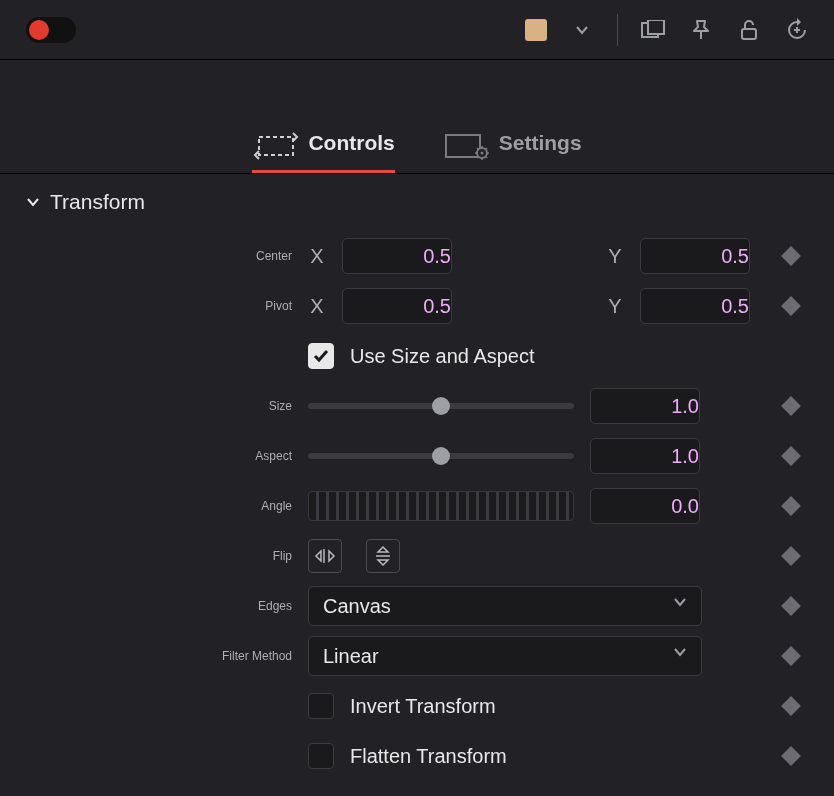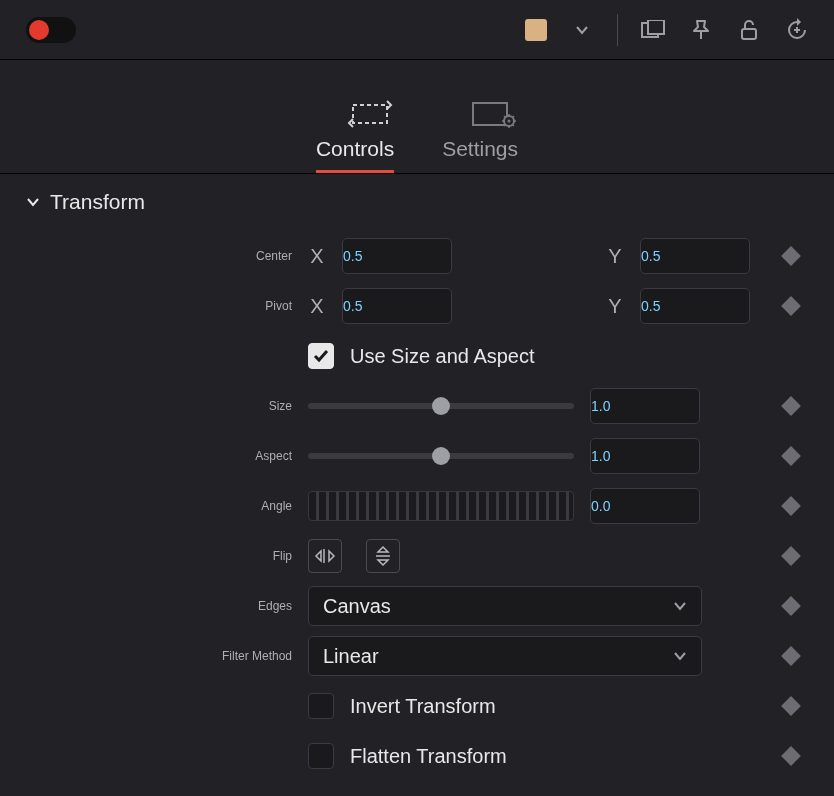--- a/index.html
+++ b/index.html
@@ -42,24 +42,25 @@
     .icon-btn { width: 26px; height: 26px; color: #9e9ea5; cursor: pointer; display: flex; align-items: center; justify-content: center; }
     .vdiv { width: 1px; height: 32px; background: #4a4a50; }
     
     .tabs {
       height: 114px;
       border-bottom: 1px solid #000;
       display: flex; justify-content: center; align-items: flex-end;
       gap: 48px;
     }
     .tab {
-      display: flex; flex-direction: column; align-items: flex-end;
+      display: flex; align-items: flex-start;
       gap: 8px; padding-bottom: 12px; cursor: pointer;
       color: #9e9ea5;
       position: relative;
+      font-weight: bold;
     }
     .tab.active { color: #e8e8e8; }
     .tab.active::after {
       content: ""; position: absolute; bottom: 0; left: 0; right: 0;
       height: 3px; background: #e64b3d;
     }
     .tab .tablabel { font-size: 21px; }
     .tab-icon { width: 48px; height: 30px; display: flex; align-items: center; justify-content: center; }
     
     .main { padding: 16px 26px 16px 26px; }
@@ -79,22 +80,22 @@
     }
     .label {
       text-align: right; padding-right: 16px;
       color: #aeaeb5; font-size: 12px;
     }
     .control-cell { display: flex; align-items: center; gap: 16px; }
     .xy-label { color: #aeaeb5; font-size: 20px; width: 18px; text-align: center; }
     .numbox {
       width: 110px; height: 36px;
       background: #1a1a1d; border: 1px solid #3a3a40; border-radius: 5px;
-      color: #7dd3fc; font-size: 14px;
-      display: flex; align-items: center; justify-content: flex-start;
+      color: #f0abfc; font-size: 20px;
+      display: flex; align-items: center; justify-content: flex-end;
     }
     .keyf {
       width: 14px; height: 14px; background: #6c6c72;
       transform: rotate(45deg);
       margin-left: 6px;
       cursor: pointer;
     }
     .keyf-cell { display: flex; justify-content: center; }
     .checkbox {
       width: 26px; height: 26px; border: 1px solid #3a3a40;
@@ -120,22 +121,22 @@
       border: 1px solid #37373c; border-radius: 4px;
     }
     .flipbtn {
       width: 34px; height: 34px; border: 1px solid #4a4a50; border-radius: 4px;
       display: flex; align-items: center; justify-content: center;
       color: #b8b8be; cursor: pointer;
     }
     .dropdown {
       flex: 1; max-width: 394px; height: 40px;
       background: #1a1a1d; border: 1px solid #3a3a40; border-radius: 5px;
-      display: flex; align-items: center; justify-content: space-between;
-      padding: 0 14px; color: #e8e8e8; font-size: 20px;
+      display: flex; align-items: flex-start; justify-content: space-between;
+      padding: 8px 14px; color: #e8e8e8; font-size: 20px;
       cursor: pointer;
     }
     .gap-right { margin-right: 12px; }
     .spacer { width: 110px; }
     svg { pointer-events: none; }
   </style>
 </head>
 <body>
 
 <div class="header">

